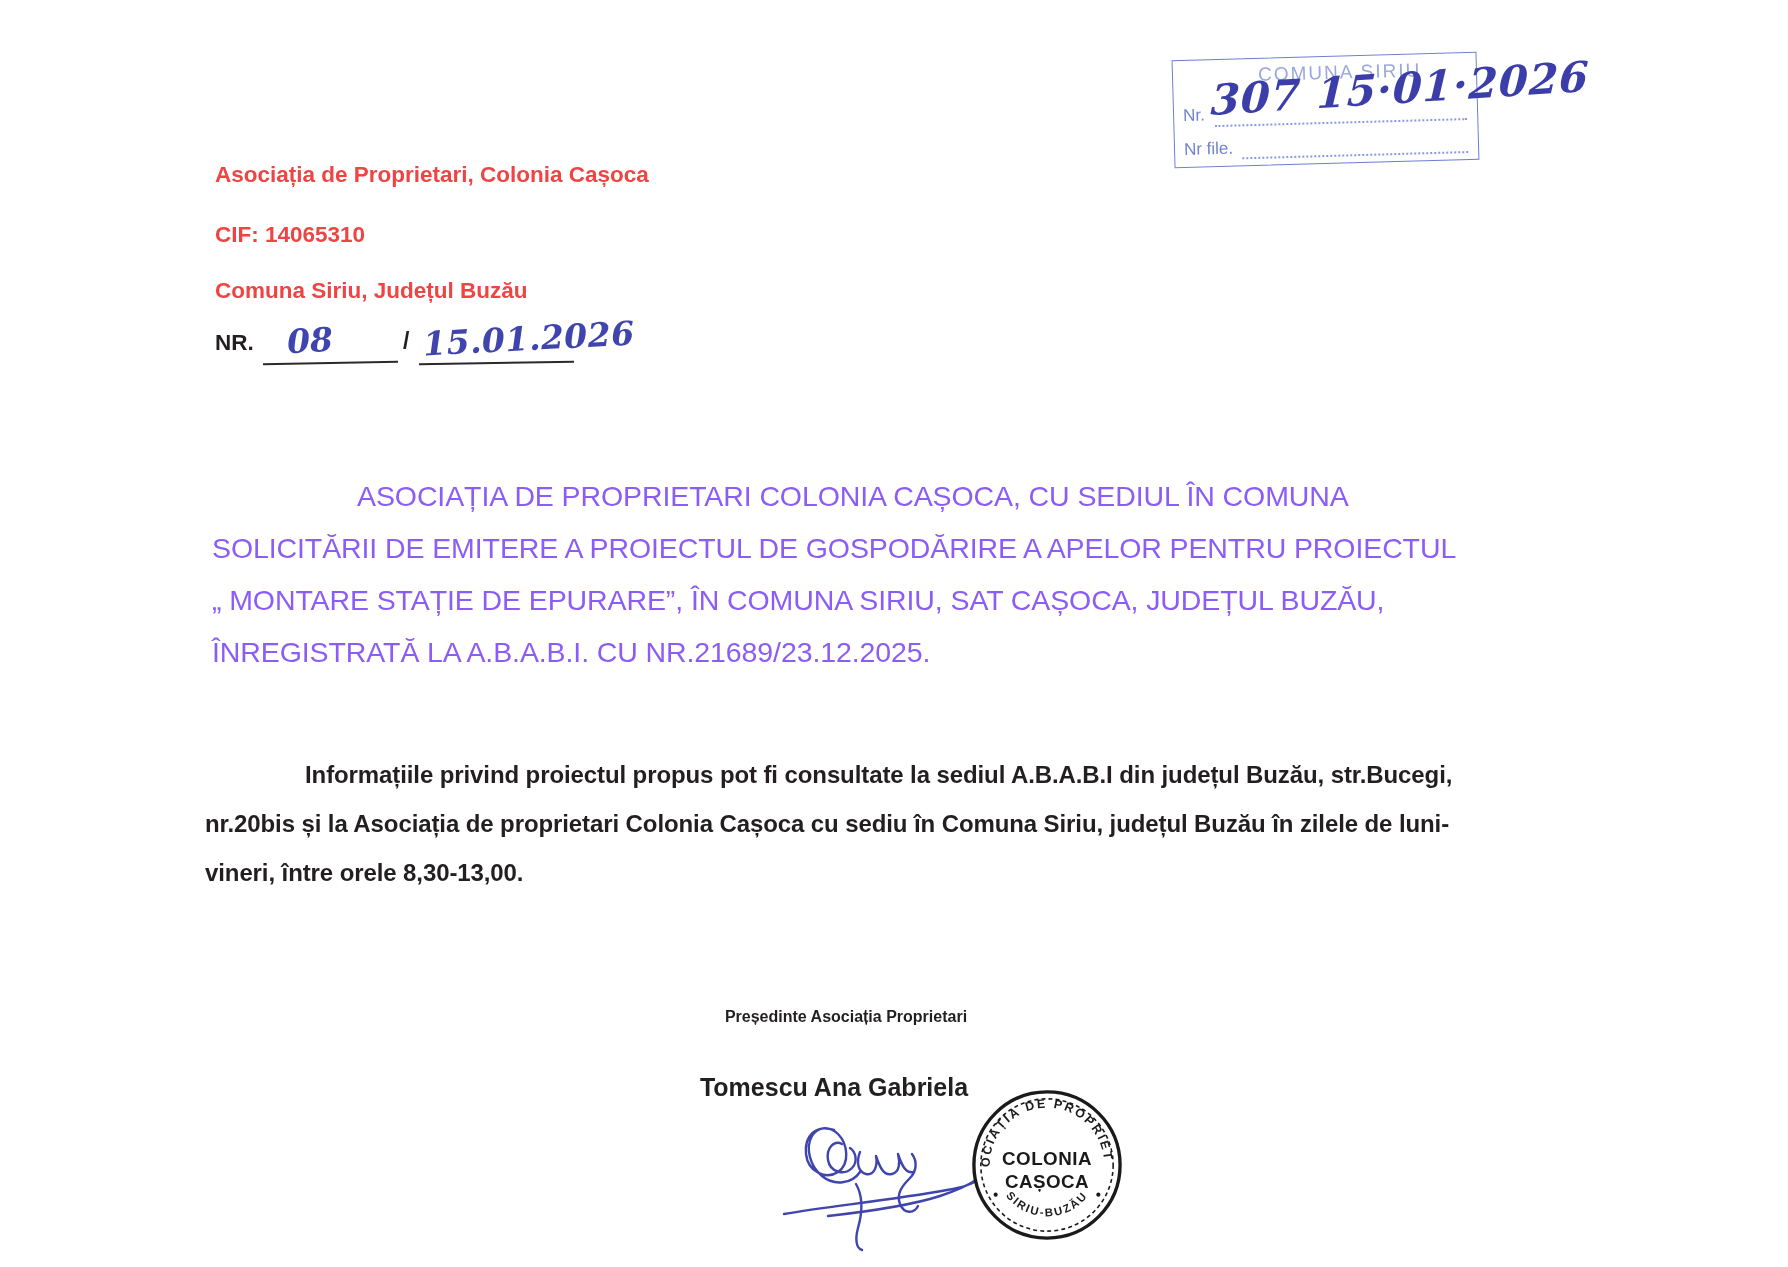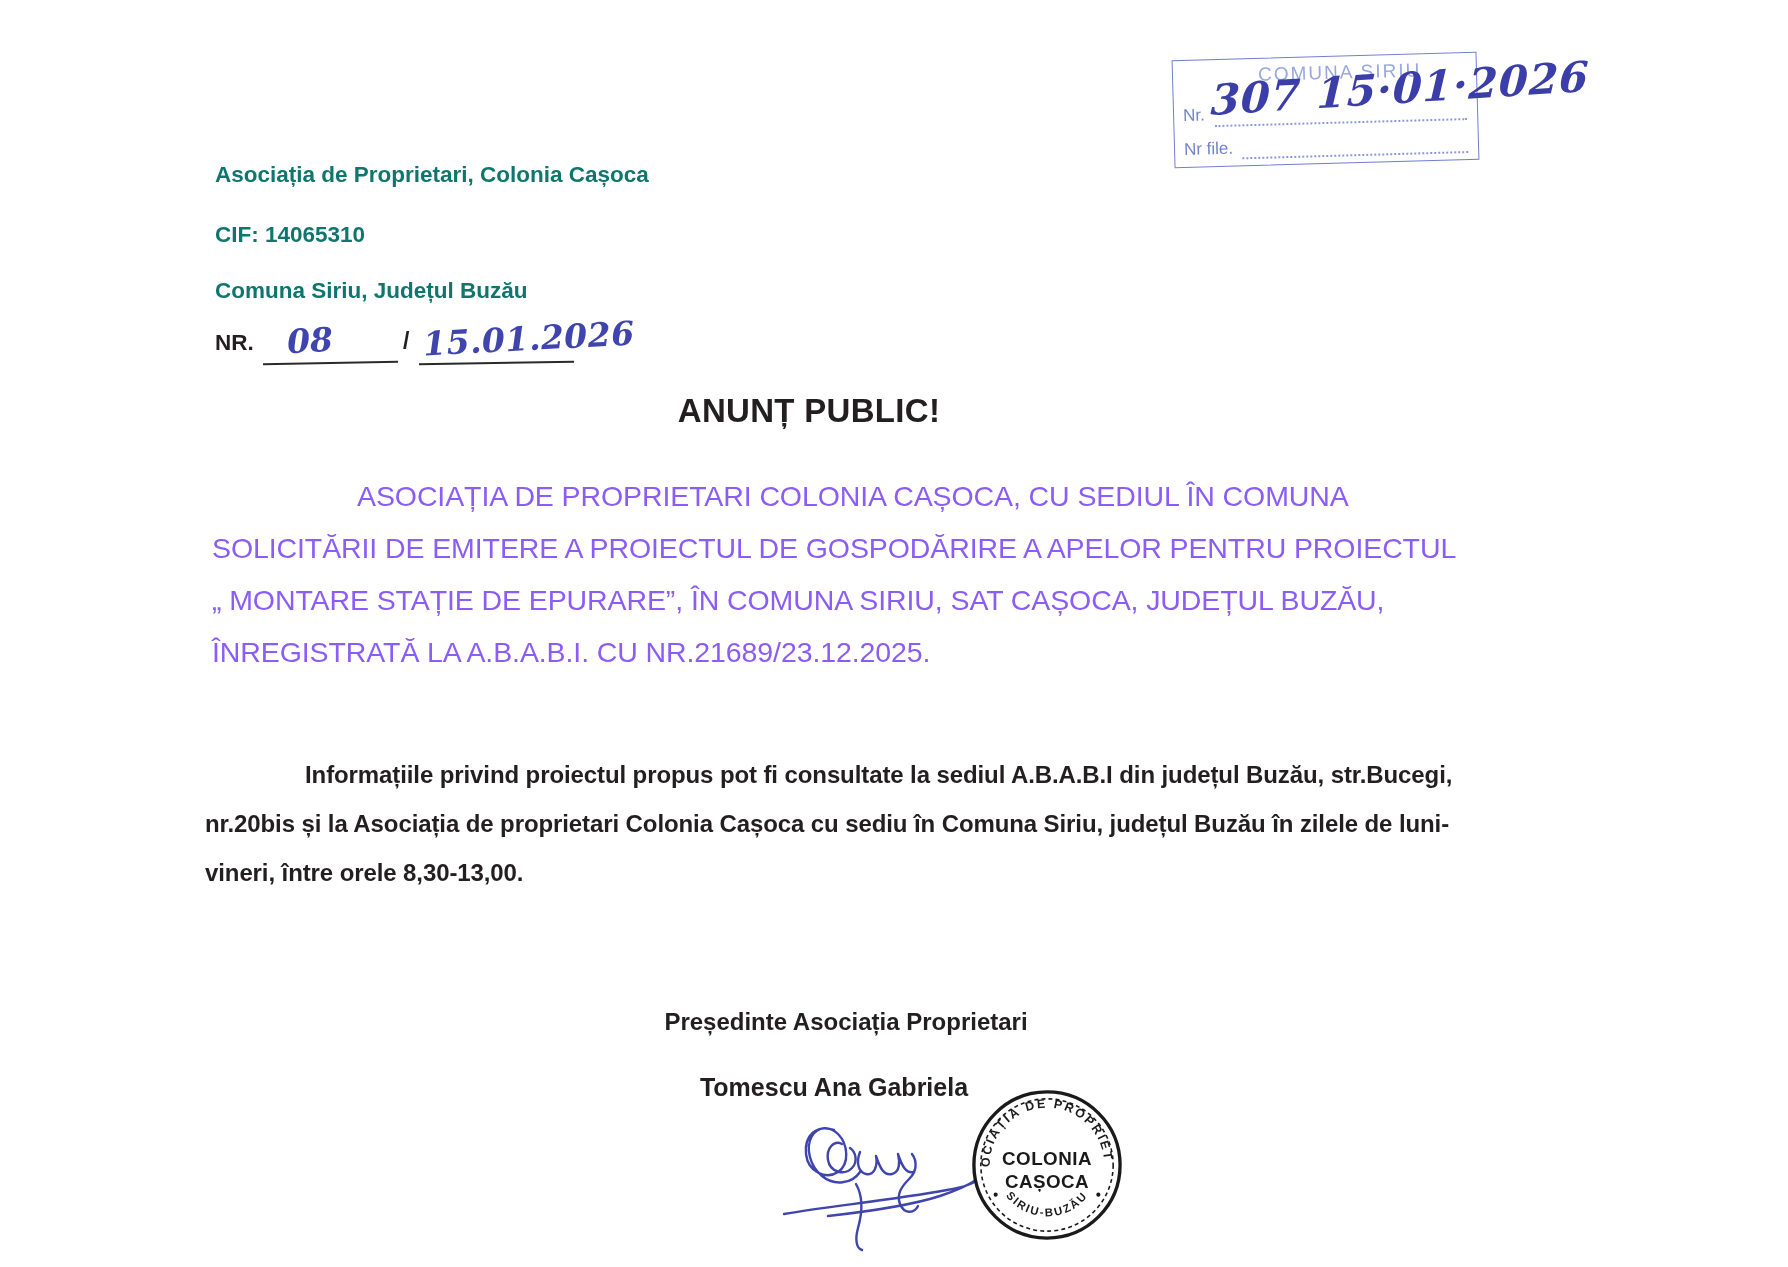--- a/index.html
+++ b/index.html
@@ -87,21 +87,21 @@
     transform: rotate(-2deg) skewX(-6deg);
     letter-spacing: 1px;
   }
 
   
   .hdr {
     position: absolute;
     left: 215px;
     font-size: 22.5px;
     font-weight: 700;
-    color: #0f766e;
+    color: #ef4444;
     white-space: nowrap;
   }
   .hdr-1 { top: 162px; }
   .hdr-2 { top: 222px; }
   .hdr-3 { top: 278px; }
 
   
   .nrline {
     position: absolute;
     left: 215px;
@@ -210,21 +210,21 @@
   .para-1 { top: 750px; }
   .para-2 { top: 898px; padding-left: 100px; }
 
   
   .sig-role {
     position: absolute;
     left: 0;
     right: 0;
     top: 1008px;
     text-align: center;
-    font-size: 24px;
+    font-size: 16px;
     font-weight: 700;
     color: #231f20;
   }
   .sig-role span { position: relative; left: -48px; }
   .sig-name {
     position: absolute;
     left: 0;
     right: 0;
     top: 1073px;
     text-align: center;
@@ -272,23 +272,20 @@
 
   <div class="nrline">
     <span class="lbl">NR.</span>
     <span class="rule-a"></span>
     <span class="slash">/</span>
     <span class="rule-b"></span>
     <span class="hand-num">08</span>
     <span class="hand-date">15.01.2026</span>
   </div>
 
-  <div class="title">
-    <span>ANUNȚ PUBLIC!</span>
-  </div>
 
   <div class="bold-para">
     <span class="ln first">ASOCIAȚIA DE PROPRIETARI COLONIA CAȘOCA, CU SEDIUL ÎN COMUNA</span>
     <span class="ln">SOLICITĂRII DE EMITERE A PROIECTUL DE GOSPODĂRIRE A APELOR PENTRU PROIECTUL</span>
     <span class="ln">„ MONTARE STAȚIE DE EPURARE”, ÎN COMUNA SIRIU, SAT CAȘOCA, JUDEȚUL BUZĂU,</span>
     <span class="ln">ÎNREGISTRATĂ LA A.B.A.B.I. CU NR.21689/23.12.2025.</span>
   </div>
 
   <div class="body-para para-1">
     <span class="ln first">Informațiile privind proiectul propus pot fi consultate la sediul A.B.A.B.I din județul Buzău, str.Bucegi,</span>

